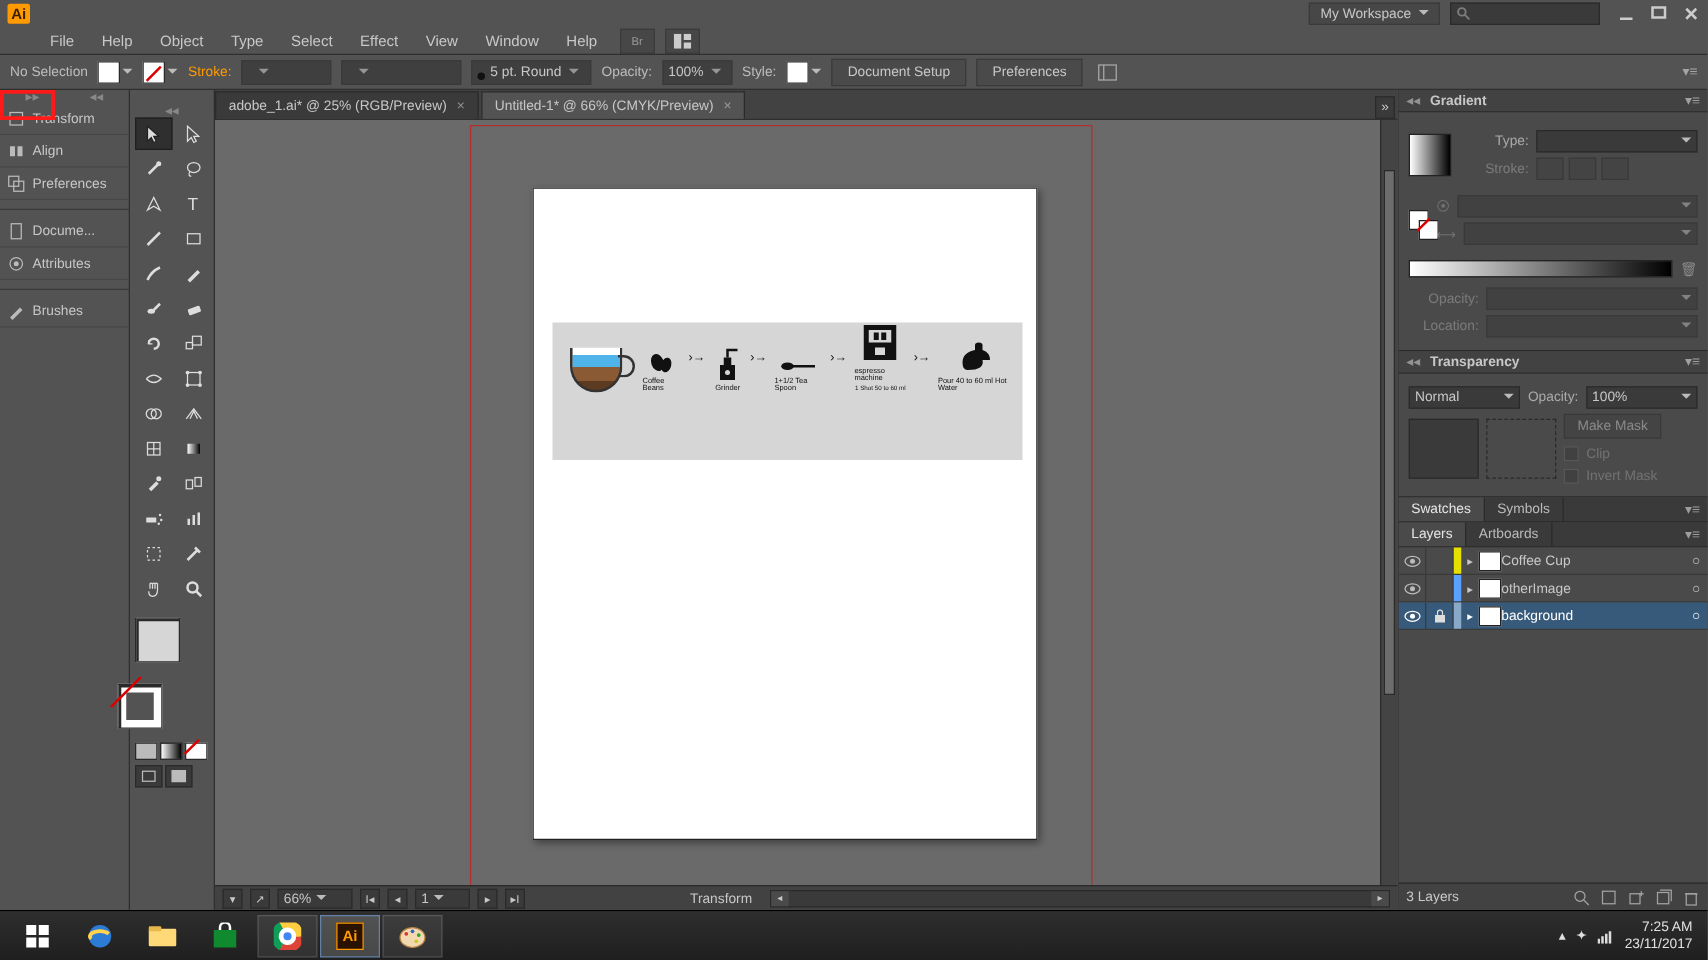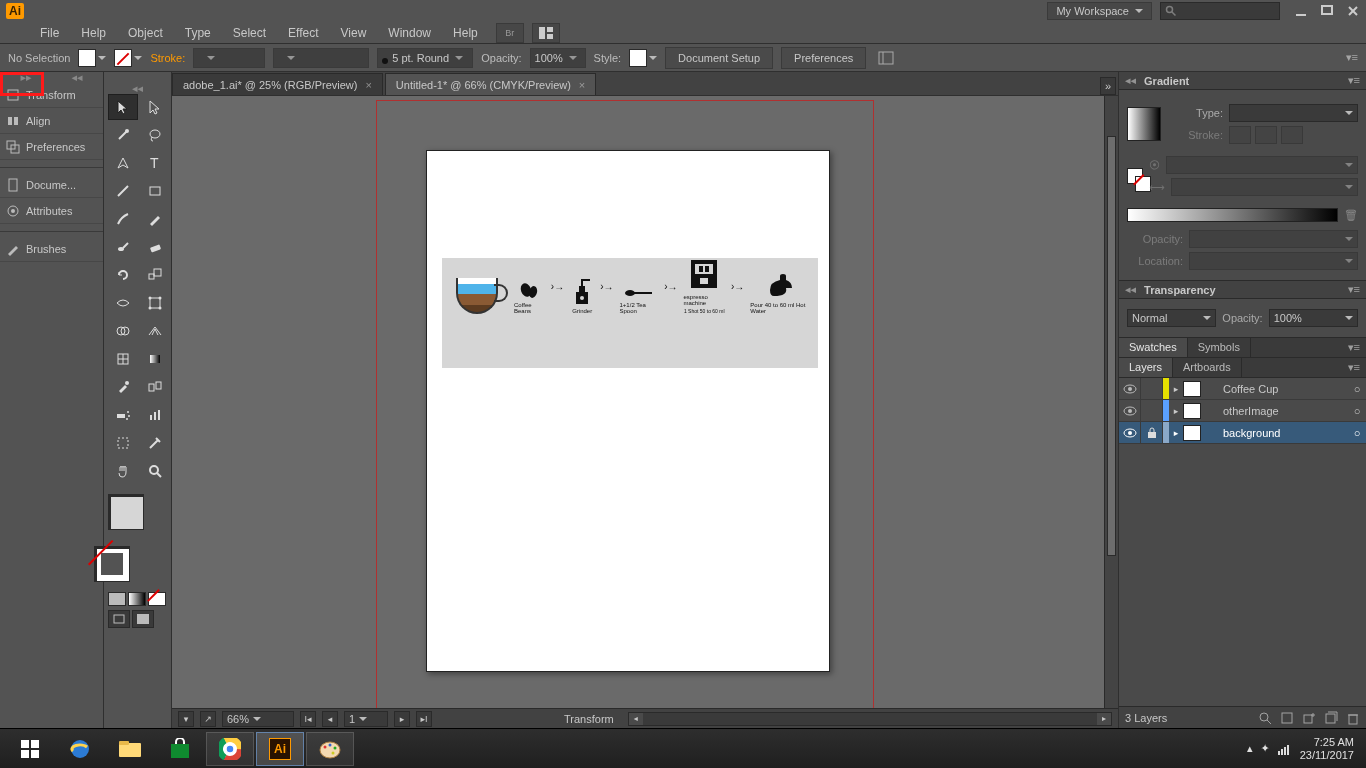--- a/index.html
+++ b/index.html
@@ -106,21 +106,21 @@
 .tabsrow .menu{margin-left:auto;padding:3px 6px;opacity:.7;}
 
 .layers{flex:1;display:flex;flex-direction:column;background:#4a4a4a;}
 .layers .item{height:22px;display:flex;align-items:center;border-bottom:1px solid #3a3a3a;}
 .layers .item.sel{background:#375a7a;color:#fff;}
 .layers .vis{width:22px;display:flex;justify-content:center;border-right:1px solid #3a3a3a;height:100%;align-items:center;}
 .layers .lock{width:22px;display:flex;justify-content:center;border-right:1px solid #3a3a3a;height:100%;align-items:center;}
 .layers .color{width:6px;height:100%;}
 .layers .disc{width:14px;display:flex;justify-content:center;font-size:9px;}
 .layers .thumb{width:18px;height:16px;background:#fff;border:1px solid #222;display:flex;align-items:center;justify-content:center;}
-.layers .name{padding-left:22px;flex:1;}
+.layers .name{padding-left:0;flex:1;}
 .layers .target{width:18px;display:flex;justify-content:center;}
 .layers .footer{margin-top:auto;height:22px;background:#424242;border-top:1px solid #2a2a2a;display:flex;align-items:center;padding:0 6px;gap:8px;}
 .layers .footer .sp{flex:1}
 .layers .footer svg{opacity:.8}
 
 .redbox{position:absolute;border:3px solid #ff1a1a;pointer-events:none;}
 
 
 .taskbar{position:absolute;left:0;right:0;bottom:0;height:40px;background:linear-gradient(#2e2e2e,#1f1f1f);display:flex;align-items:center;padding:0 6px;gap:2px;border-top:1px solid #000;}
 .taskbar .tbtn{width:48px;height:34px;display:flex;align-items:center;justify-content:center;border:1px solid transparent;}
@@ -558,21 +558,21 @@
           </div>
         </div>
       </div>
     </div>
     <div class="scrollv">
         <div class="thumb"></div>
       </div>
     <div class="statusbar">
       <div class="navbtn">▾</div>
       <div class="navbtn">↗</div>
-      <div class="dd" style="width:72px">
+      <div class="dd" style="width:60px">
           <span>66%</span>
           <span class="caret"></span>
         </div>
       <div class="navbtn">I◂</div>
       <div class="navbtn">◂</div>
       <div class="dd" style="width:44px">
           <span>1</span>
           <span class="caret"></span>
         </div>
       <div class="navbtn">▸</div>
@@ -665,20 +665,35 @@
       <div class="row">
         <div class="dd" style="width:84px">
             <span>Normal</span>
             <span class="caret"></span>
           </div>
         <span class="lab" style="width:auto">Opacity:</span>
         <div class="dd" style="width:50px">
             <span>100%</span>
             <span class="caret"></span>
           </div>
+      </div>
+      <div class="row">
+        <div style="width:56px;height:48px;border:1px solid #2a2a2a;background:#3a3a3a"></div>
+        <div style="width:56px;height:48px;border:1px dashed #2a2a2a"></div>
+        <div style="flex:1;display:flex;flex-direction:column;gap:6px;align-items:flex-start">
+          <div class="btn disabled"><span>Make Mask</span></div>
+          <div class="chk disabled">
+              <div class="box"></div>
+              <span>Clip</span>
+            </div>
+          <div class="chk disabled">
+              <div class="box"></div>
+              <span>Invert Mask</span>
+            </div>
+        </div>
       </div>
     </div>
 
     <div class="tabsrow">
       <div class="tab active">Swatches</div>
       <div class="tab">Symbols</div>
       <div class="menu">▾≡</div>
     </div>
 
     <div class="tabsrow">

